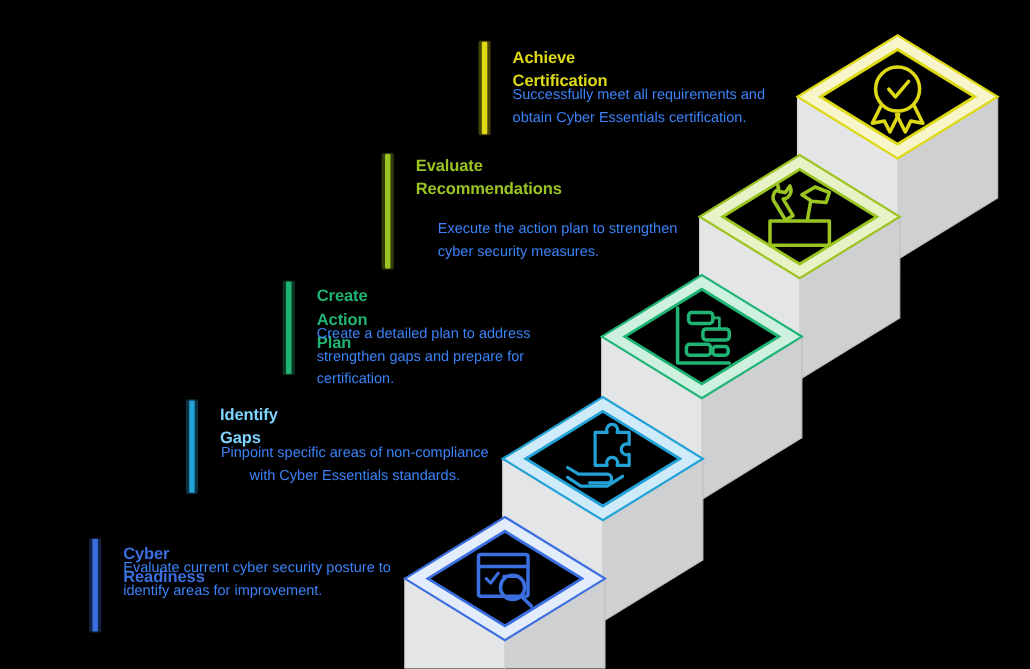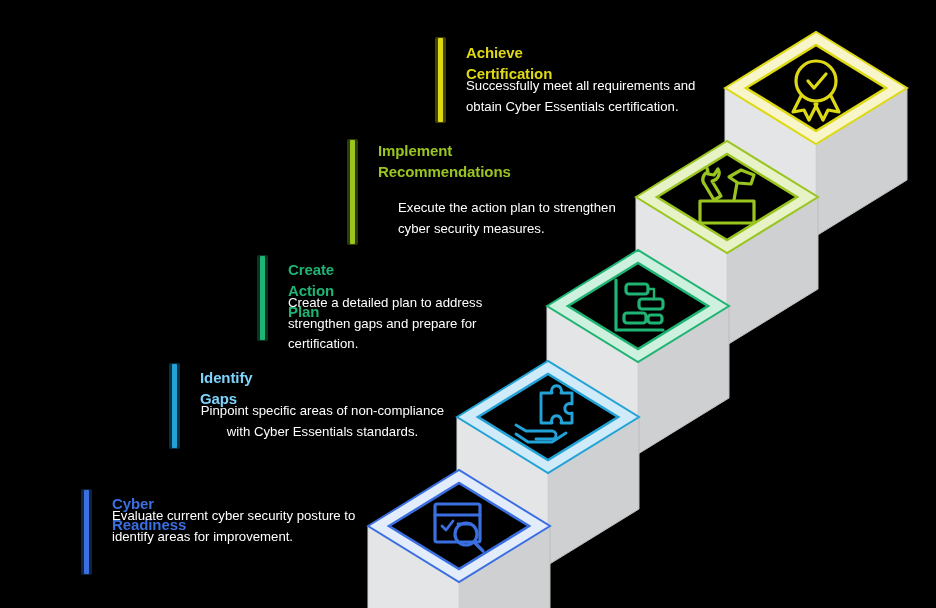--- a/index.html
+++ b/index.html
@@ -52,21 +52,21 @@
     font-weight: bold;
     font-size: 15px;
     line-height: 21px;
     letter-spacing: -0.1px;
     white-space: pre-line;
   }
   .step-desc {
     position: absolute;
     font-size: 13.2px;
     line-height: 20.5px;
-    color: #ffffff;
+    color: #3b82f6;
     width: 245px;
   }
 </style>
 </head>
 <body>
 
 <div id="stage">
 
   <svg class="iso-layer" viewBox="0 0 936 608">
     <defs>
@@ -146,21 +146,21 @@
     <div class="accent-bar-halo" style="left:435px; top:37px; height:86px; background:#ded915;"></div>
     <div class="accent-bar" style="left:438px; top:38px; height:84px; background:#ded915;"></div>
     <div class="step-title" style="left:466px; top:42px; color:#ded915;">Achieve Certification</div>
     <div class="step-desc" style="left:466px; top:76px;">Successfully meet all requirements and obtain Cyber Essentials certification.</div>
   </div>
 
   <div class="step-text">
     <div class="step-num" style="left:272px; top:140px;">4</div>
     <div class="accent-bar-halo" style="left:347px; top:139px; height:106px; background:#9ac521;"></div>
     <div class="accent-bar" style="left:350px; top:140px; height:104px; background:#9ac521;"></div>
-    <div class="step-title" style="left:378px; top:140px; color:#9ac521;">Implement
+    <div class="step-title" style="left:378px; top:140px; color:#9ac521;">Evaluate
 Recommendations</div>
     <div class="step-desc" style="left:398px; top:198px;">Execute the action plan to strengthen cyber security measures.</div>
   </div>
 
   <div class="step-text">
     <div class="step-num" style="left:182px; top:256px;">3</div>
     <div class="accent-bar-halo" style="left:257px; top:255px; height:86px; background:#1fb473;"></div>
     <div class="accent-bar" style="left:260px; top:256px; height:84px; background:#1fb473;"></div>
     <div class="step-title" style="left:288px; top:259px; color:#1fb473;">Create Action Plan</div>
     <div class="step-desc" style="left:288px; top:293px;">Create a detailed plan to address strengthen gaps and prepare for certification.</div>

